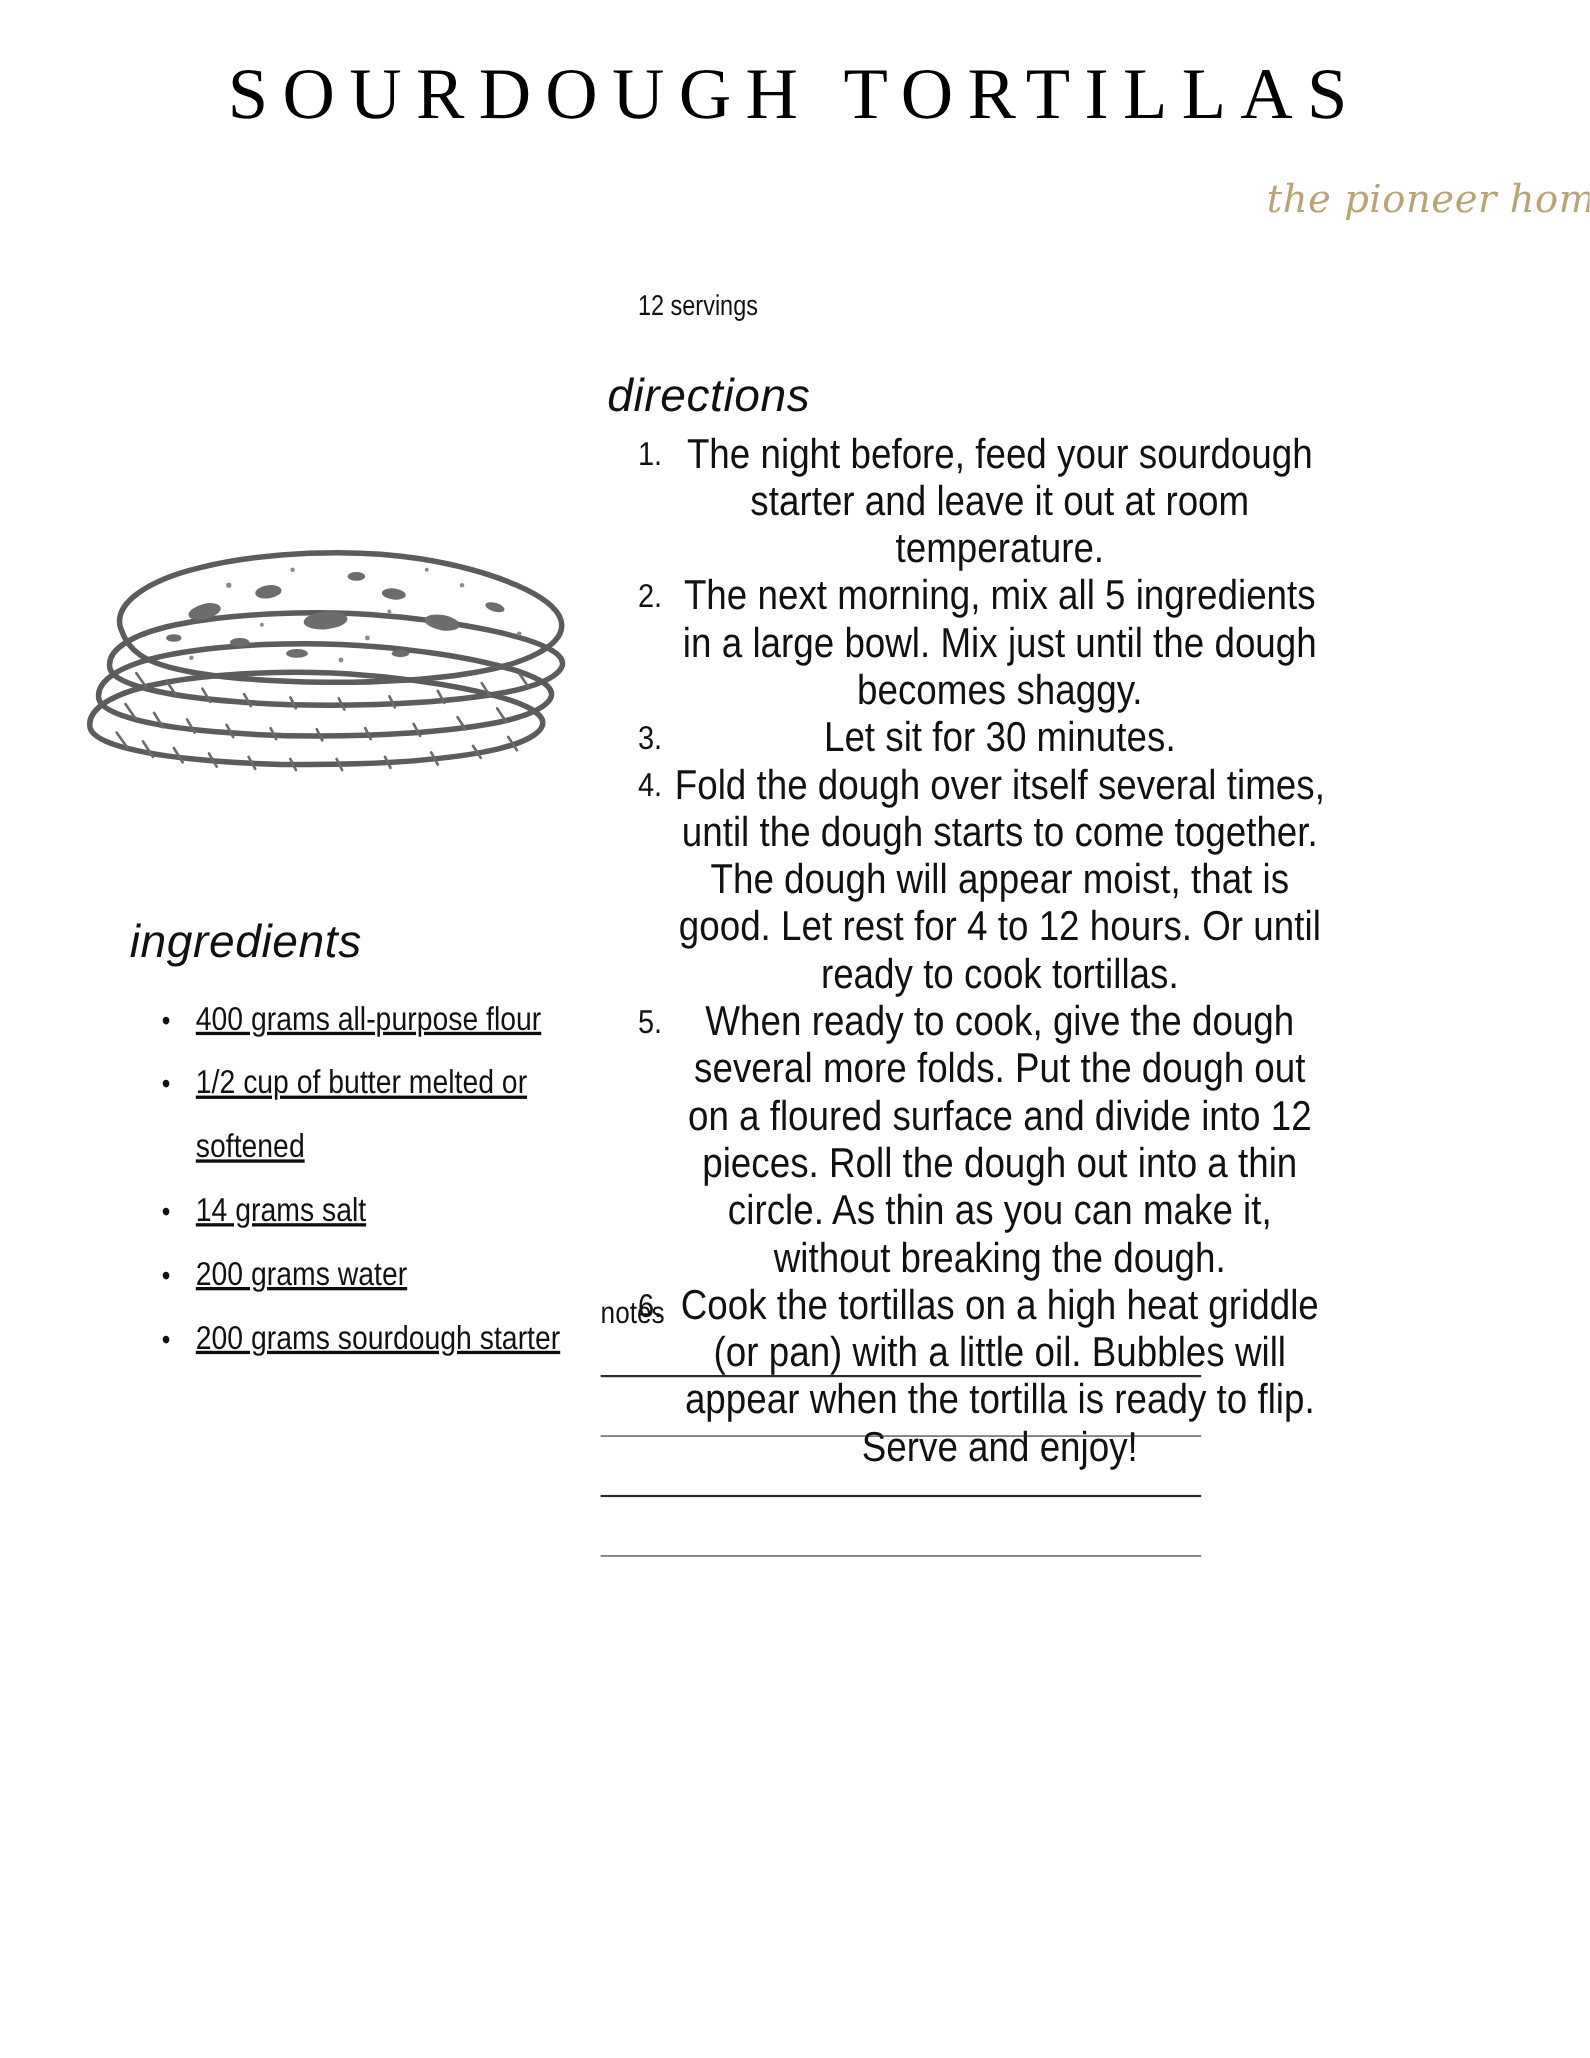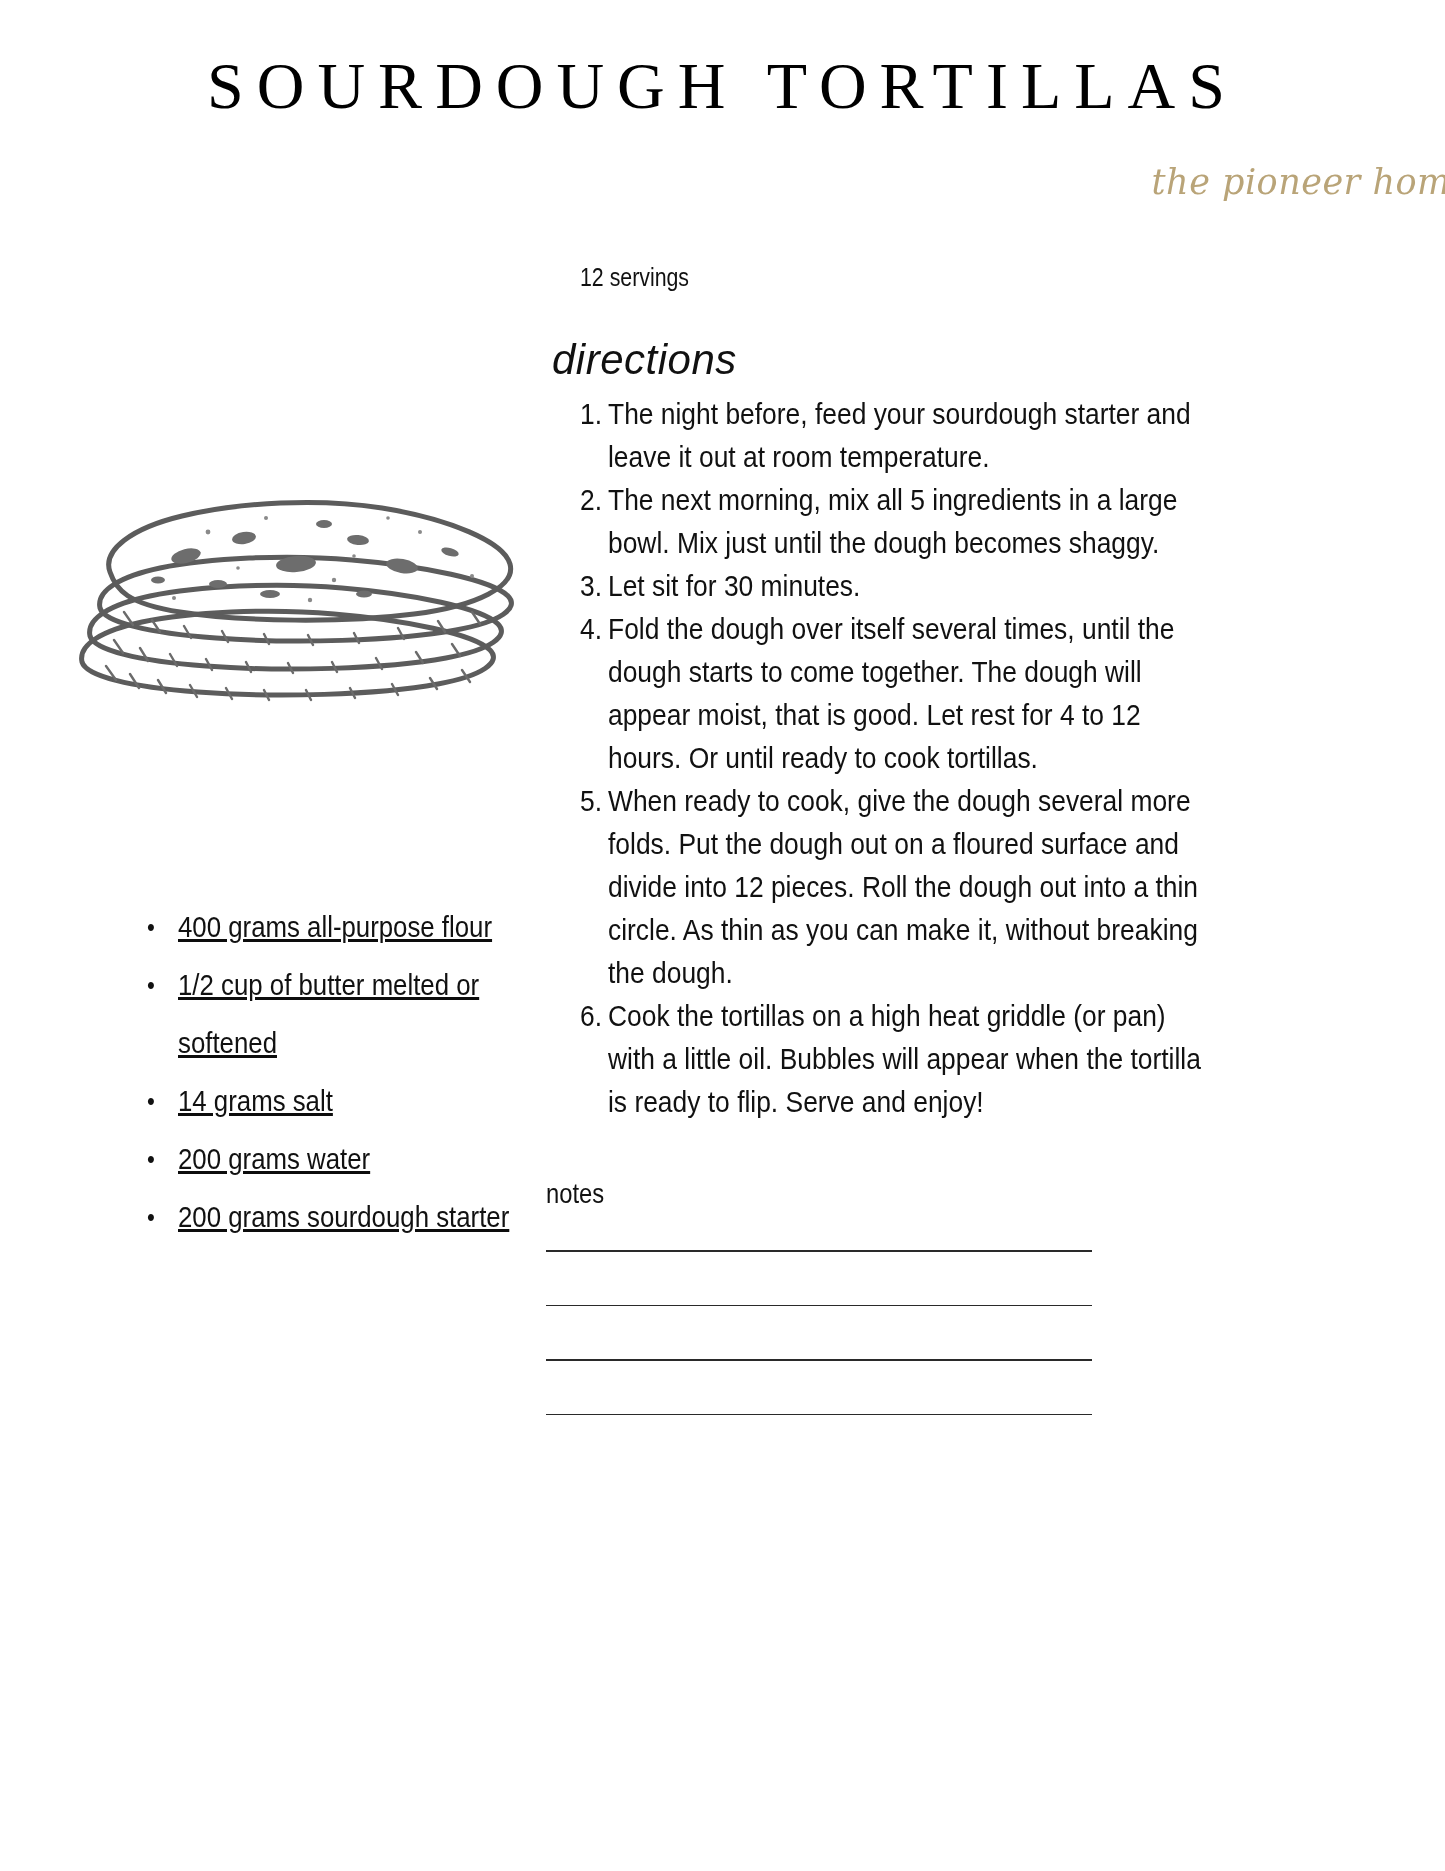--- a/index.html
+++ b/index.html
@@ -135,24 +135,25 @@
     margin: 0;
     padding: 0;
     list-style: none;
     counter-reset: step;
   }
   .directions-list li {
     position: relative;
     counter-increment: step;
     padding-left: 38px;
     font-family: "Liberation Sans Narrow", "Liberation Sans", sans-serif;
-    font-size: 30px;
+    font-size: 38px;
     line-height: 43px;
     color: #111111;
     margin-bottom: 0;
+    text-align: center;
   }
   .directions-list li > .step-text {
     display: block;
     transform: scaleX(0.88);
     transform-origin: left top;
     width: 113.6%;
   }
   .directions-list li::before {
     content: counter(step) ".";
     position: absolute;
@@ -244,20 +245,21 @@
         <circle cx="116" cy="150" r="2"></circle>
         <circle cx="252" cy="152" r="2.2"></circle>
         <circle cx="330" cy="70" r="1.8"></circle>
         <circle cx="414" cy="128" r="2"></circle>
         <circle cx="180" cy="120" r="1.8"></circle>
         <circle cx="296" cy="108" r="1.8"></circle>
       </g>
     </svg>
   </div>
 
+  <div class="script-heading ingredients-heading">ingredients</div>
 
   <ul class="ingredients-list">
     <li><span>400 grams all-purpose flour</span></li>
     <li><span>1/2 cup of butter melted or softened</span></li>
     <li><span>14 grams salt</span></li>
     <li><span>200 grams water</span></li>
     <li><span>200 grams sourdough starter</span></li>
   </ul>
 
   <div class="script-heading directions-heading">directions</div>

